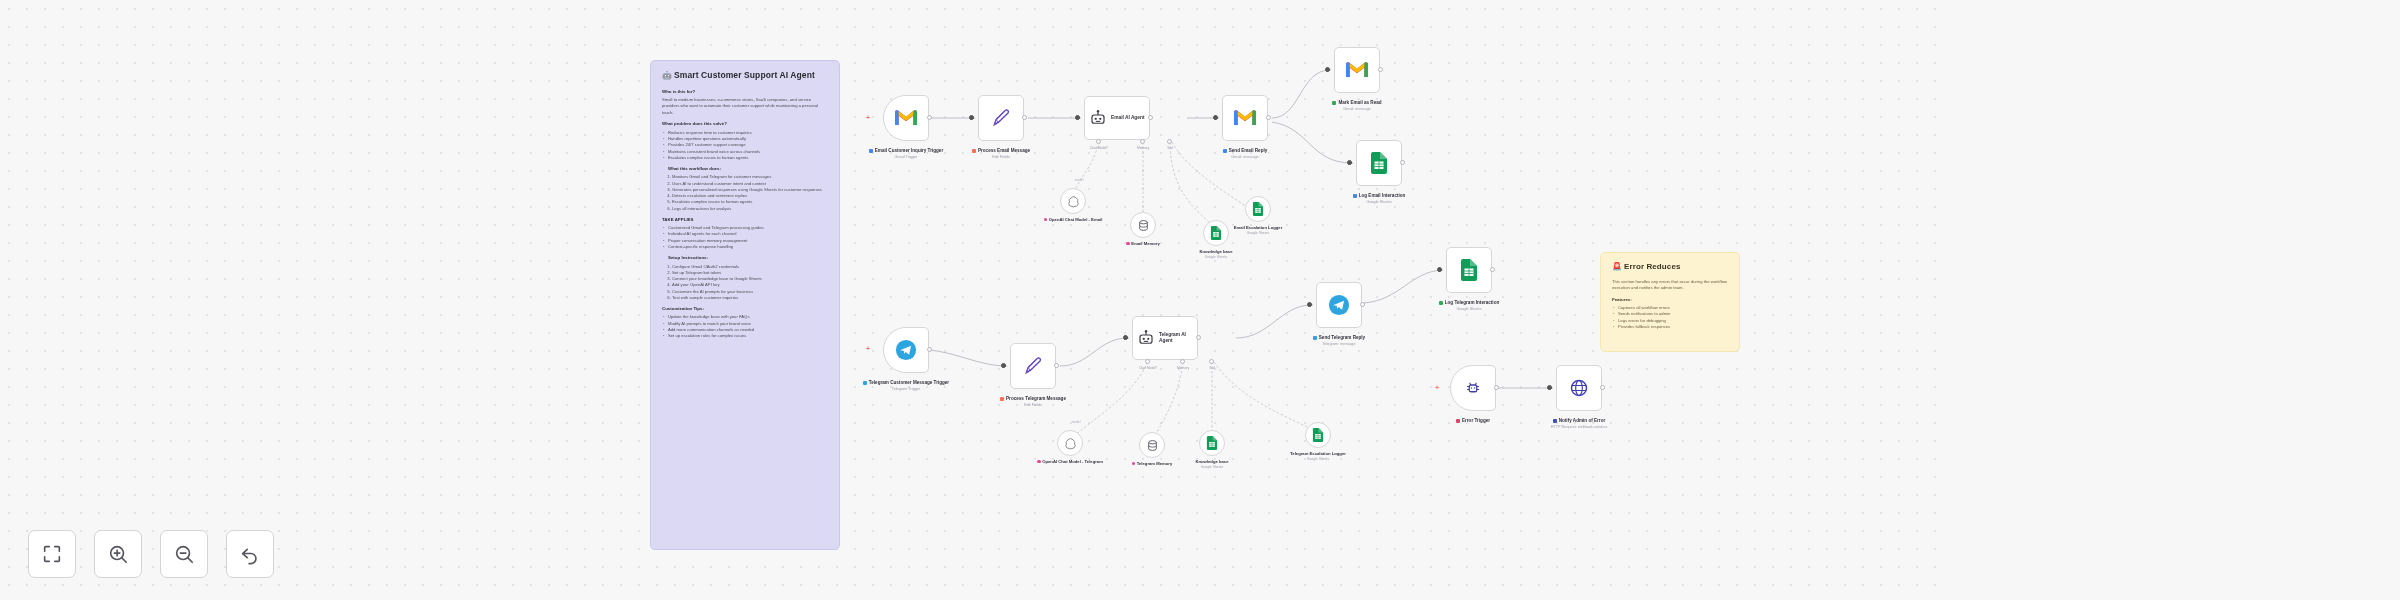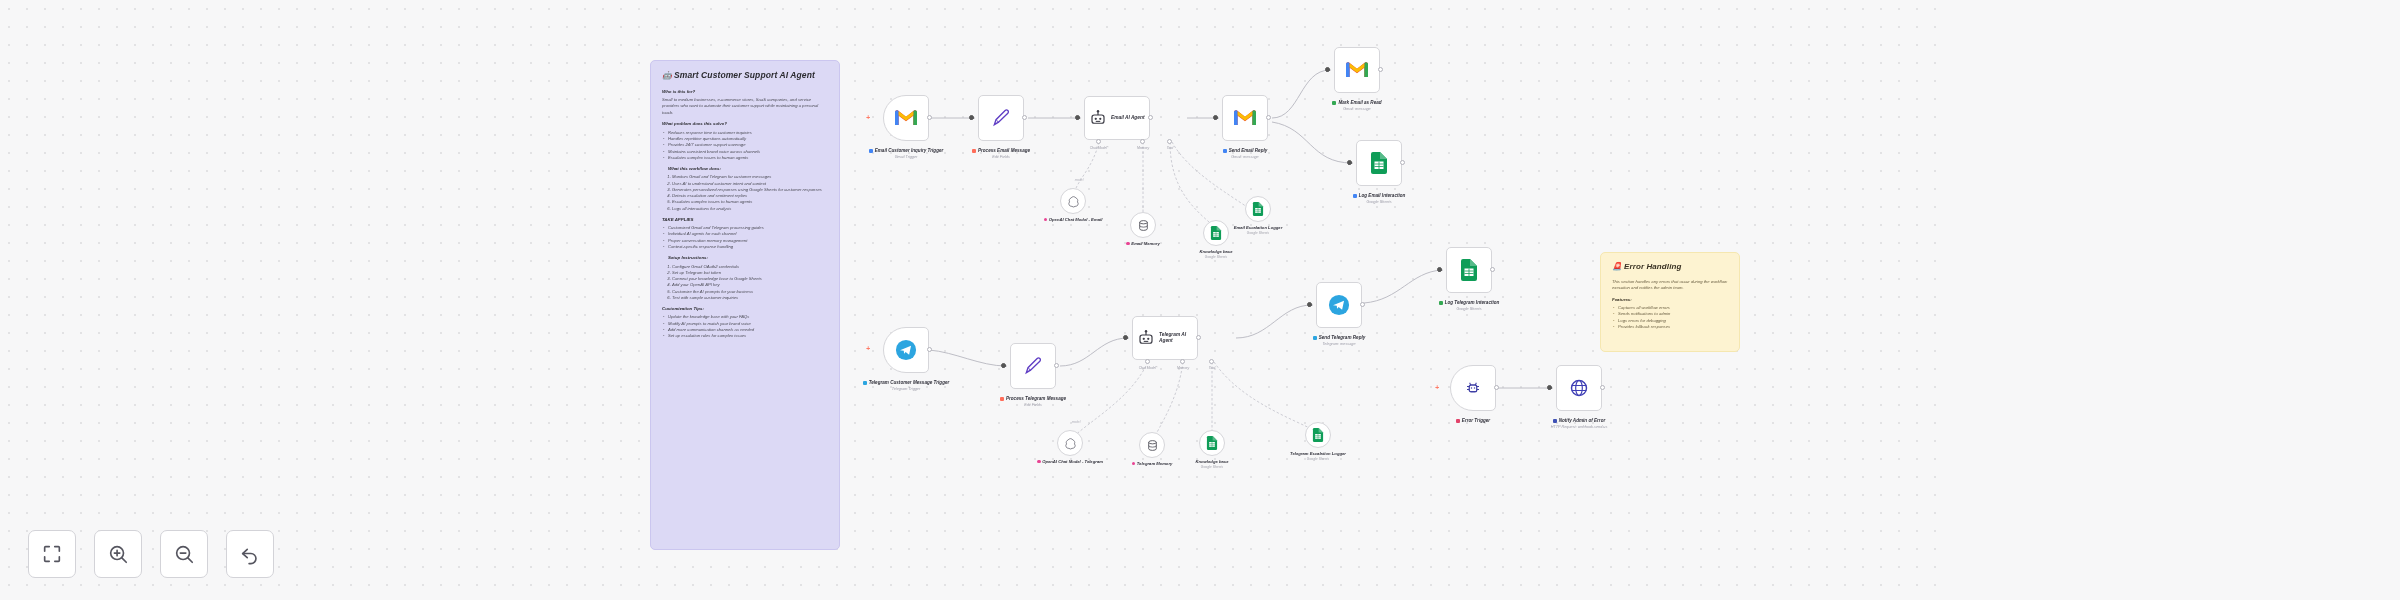--- a/index.html
+++ b/index.html
@@ -8,21 +8,20 @@
     overflow: hidden;
     font-family: "Liberation Sans", sans-serif;
     background: #f7f7f8;
   }
   #canvas {
     position: relative;
     width: 1936px; height: 600px;
     background-color: #f7f7f8;
     background-image: radial-gradient(circle, #e2e2e4 1px, transparent 1px);
     background-size: 18px 18px;
-    font-style: italic;
   }
 
   
   .sticky {
     position: absolute;
     border-radius: 5px;
     padding: 9px 11px;
     overflow: hidden;
   }
   .sticky.purple { background: #dcd9f5; border: 1px solid #cbc6ef; }
@@ -231,21 +230,21 @@
     <ul>
       <li>Update the knowledge base with your FAQs</li>
       <li>Modify AI prompts to match your brand voice</li>
       <li>Add more communication channels as needed</li>
       <li>Set up escalation rules for complex issues</li>
     </ul>
   </div>
 
   <div class="sticky yellow" style="left:1600px; top:252px; width:140px; height:100px;">
     <h1>
-      <span class="emoji">🚨</span><span>Error Handling</span>
+      <span class="emoji">🚨</span><span>Error Reduces</span>
     </h1>
     <p>This section handles any errors that occur during the workflow execution and notifies the admin team.</p>
     <h2>Features:</h2>
     <ul>
       <li>Captures all workflow errors</li>
       <li>Sends notifications to admin</li>
       <li>Logs errors for debugging</li>
       <li>Provides fallback responses</li>
     </ul>
   </div>

